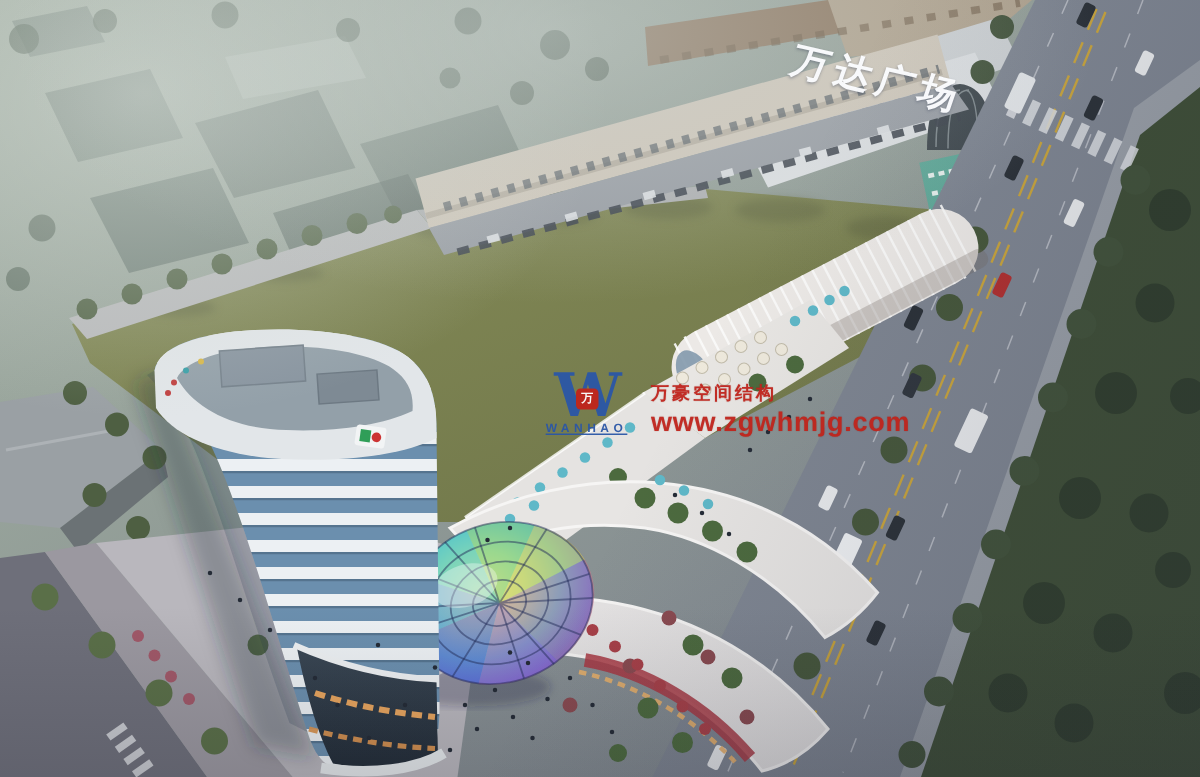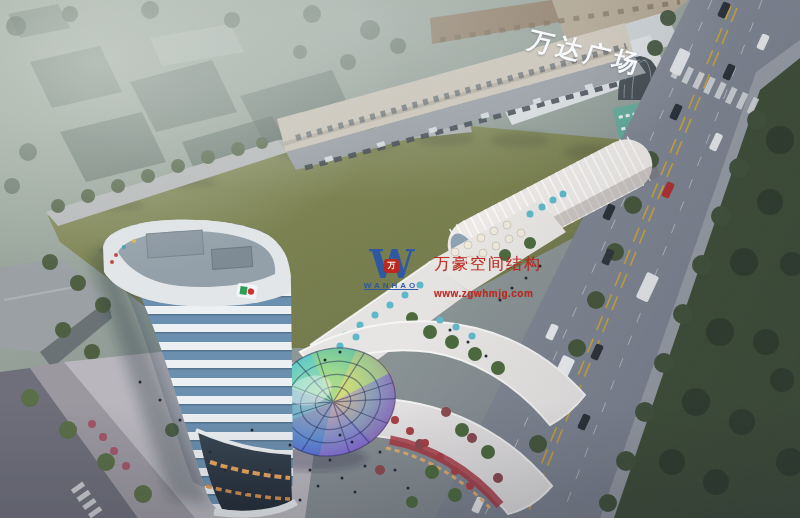--- a/index.html
+++ b/index.html
@@ -13,23 +13,23 @@
   .grade{background:linear-gradient(118deg,rgba(0,0,0,0) 55%,rgba(46,50,68,.22) 100%);}
   .vig{background:linear-gradient(0deg,rgba(28,30,42,.16),rgba(0,0,0,0) 22%);}
   .watermark{position:absolute;left:358px;top:248px;display:flex;gap:10px;align-items:flex-start;opacity:.95;}
   .wm-logo{position:relative;width:66px;text-align:center;}
   .wm-w{font-weight:bold;font-size:40px;line-height:.82;color:var(--wm-blue,#2b57a7);
         font-family:"DejaVu Serif",serif;letter-spacing:-2px;display:block;}
   .wm-badge{position:absolute;left:26px;top:11px;width:15px;height:14px;border-radius:3px;
             background:var(--wm-red,#c0241c);color:#fff;font-size:8px;line-height:14px;text-align:center;font-weight:bold;}
   .wm-cap{display:block;font-size:8px;font-weight:bold;letter-spacing:3px;color:var(--wm-blue,#2b57a7);margin-top:0px;text-decoration:underline;}
   .wm-text{padding-top:8px;}
-  .wm-l1{font-size:16px;font-weight:normal;color:var(--wm-red,#c0241c);letter-spacing:2px;line-height:1.0;
+  .wm-l1{font-size:12px;font-weight:bold;color:var(--wm-red,#c0241c);letter-spacing:2px;line-height:1.0;
          text-shadow:0 0 1px rgba(120,20,10,.35);}
-  .wm-l2{font-size:10px;font-weight:bold;color:var(--wm-red,#c0241c);letter-spacing:.5px;margin-top:16px;
+  .wm-l2{font-size:18px;font-weight:bold;color:var(--wm-red,#c0241c);letter-spacing:.5px;margin-top:3px;
          text-shadow:0 0 1px rgba(120,20,10,.35);}
   .wanda-sign{position:absolute;left:527px;top:36px;transform:rotate(13deg) skewX(-6deg);
               font-size:25px;font-weight:bold;letter-spacing:4px;color:rgba(252,253,255,.96);
               text-shadow:0 1px 2px rgba(70,80,100,.45);white-space:nowrap;}
 </style>
 </head>
 <body>
 
 <div class="stage">
 

